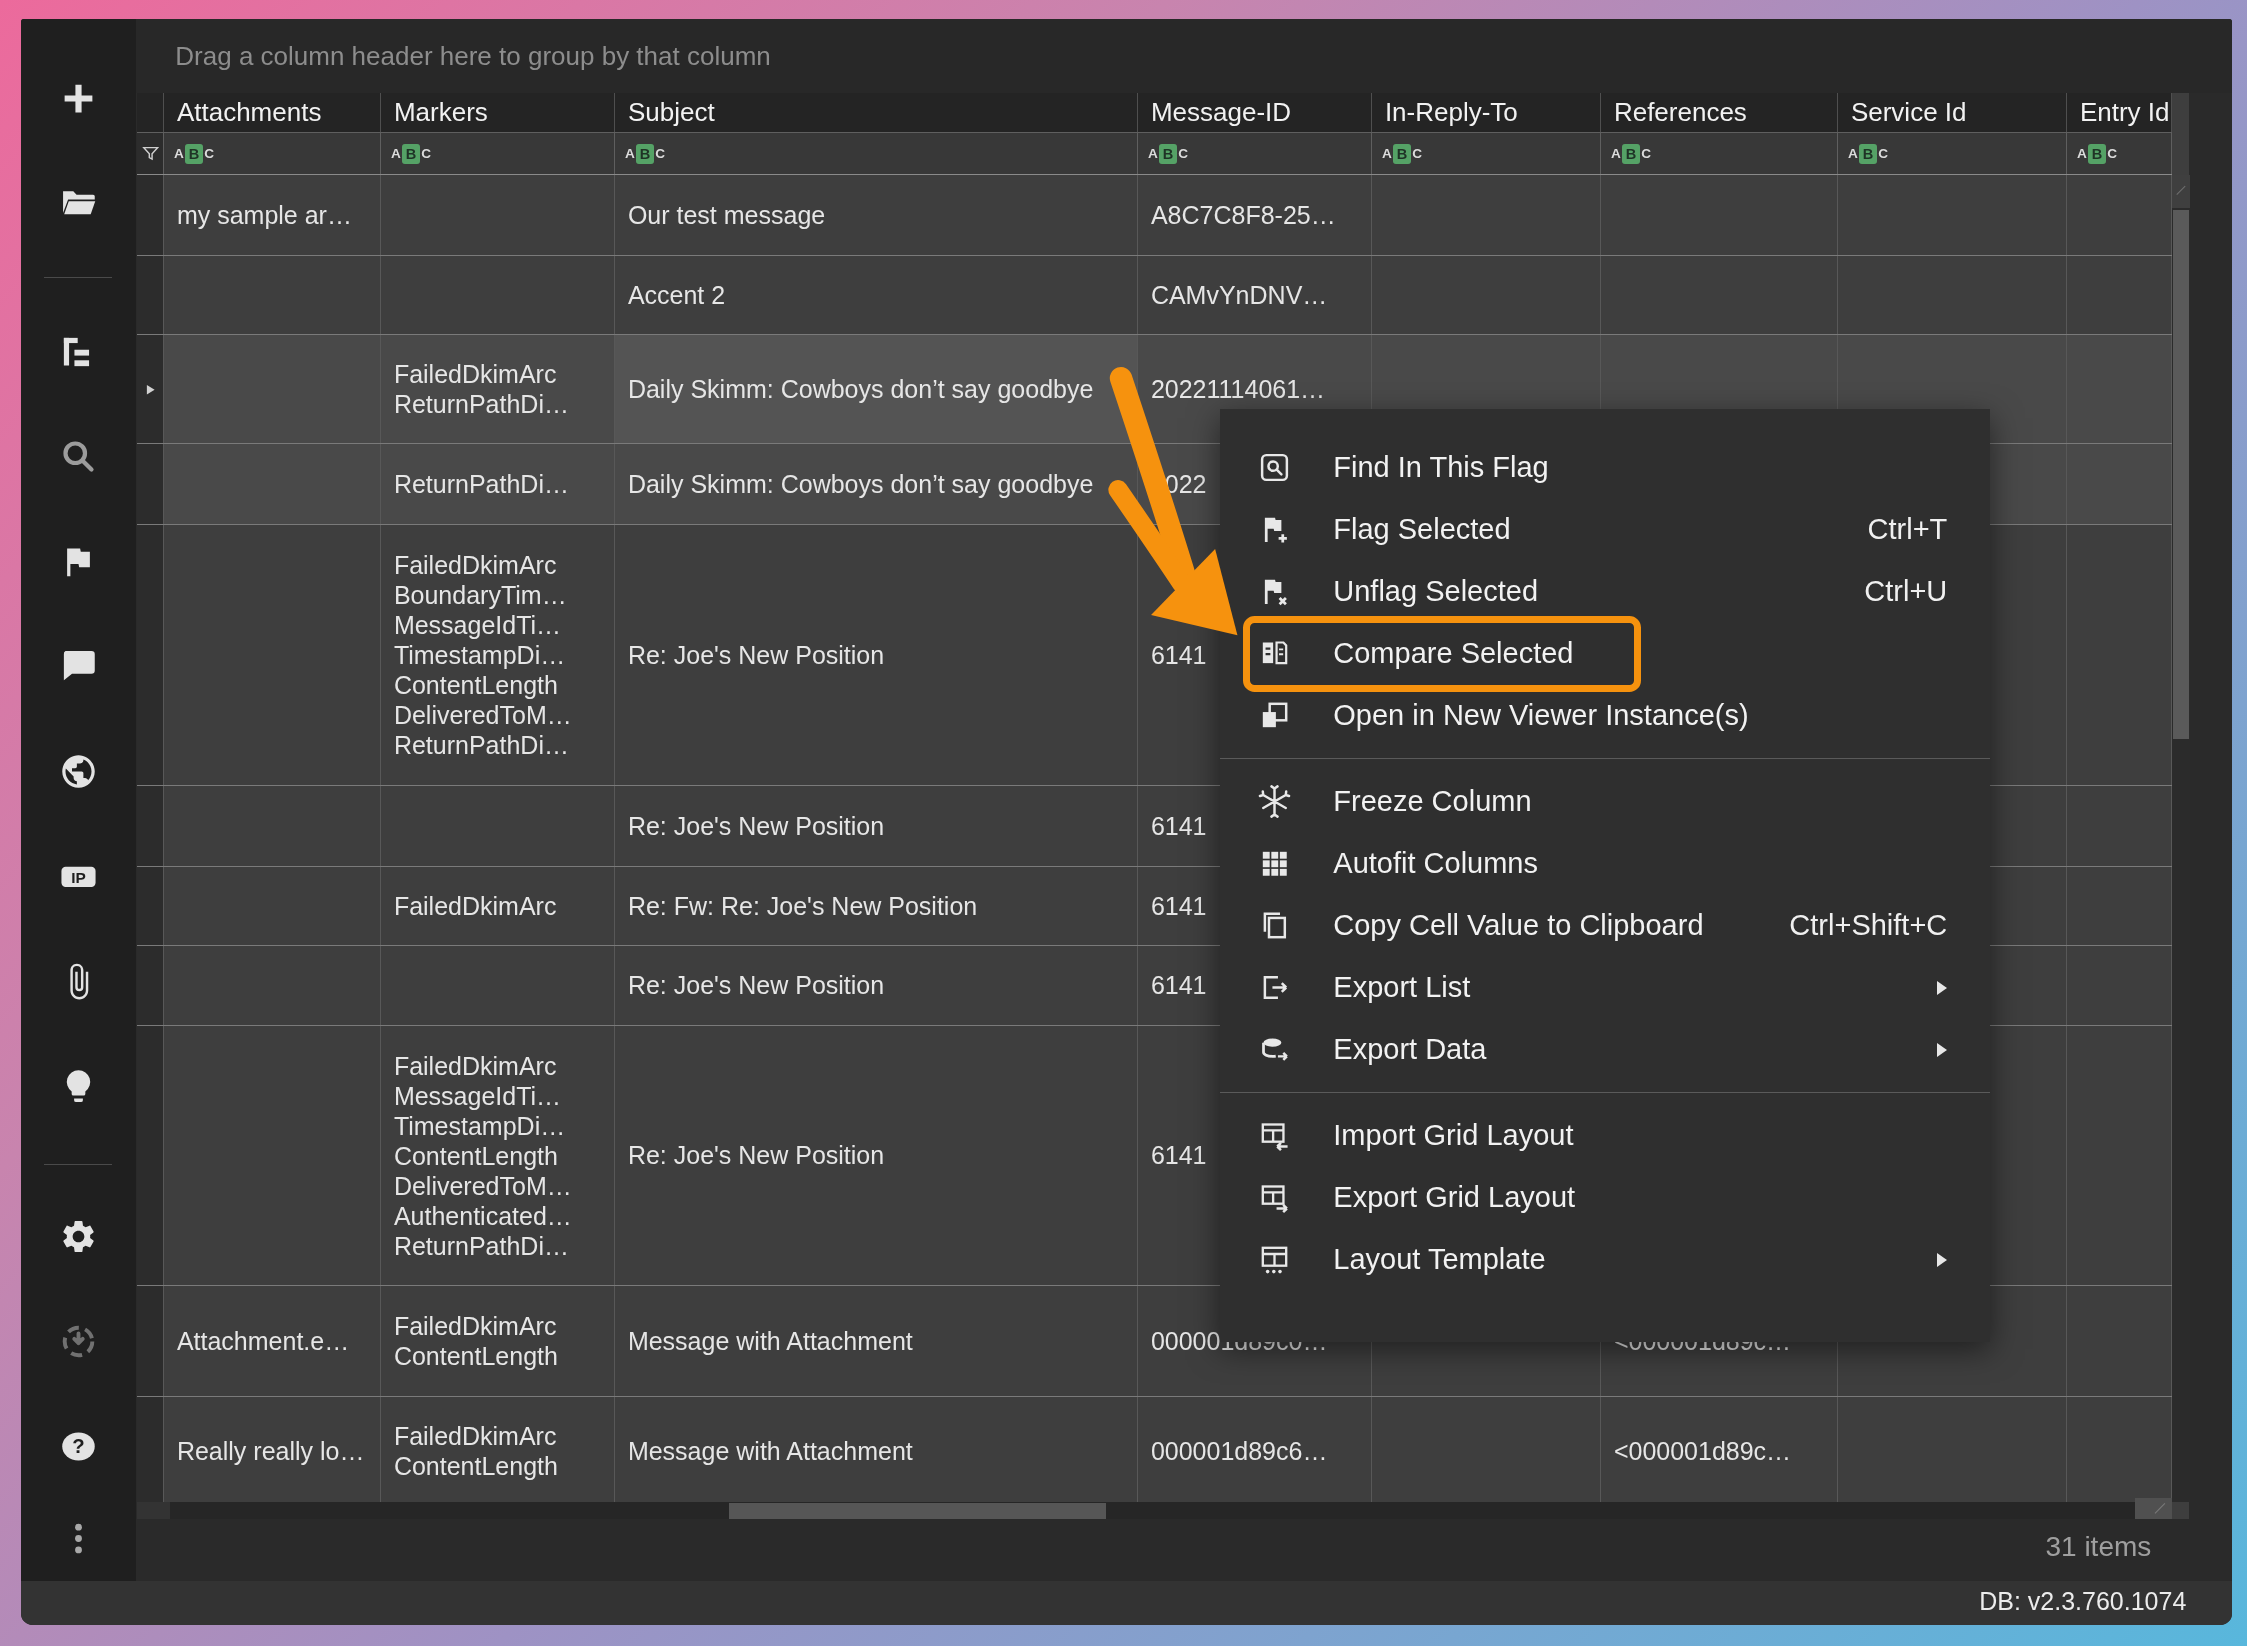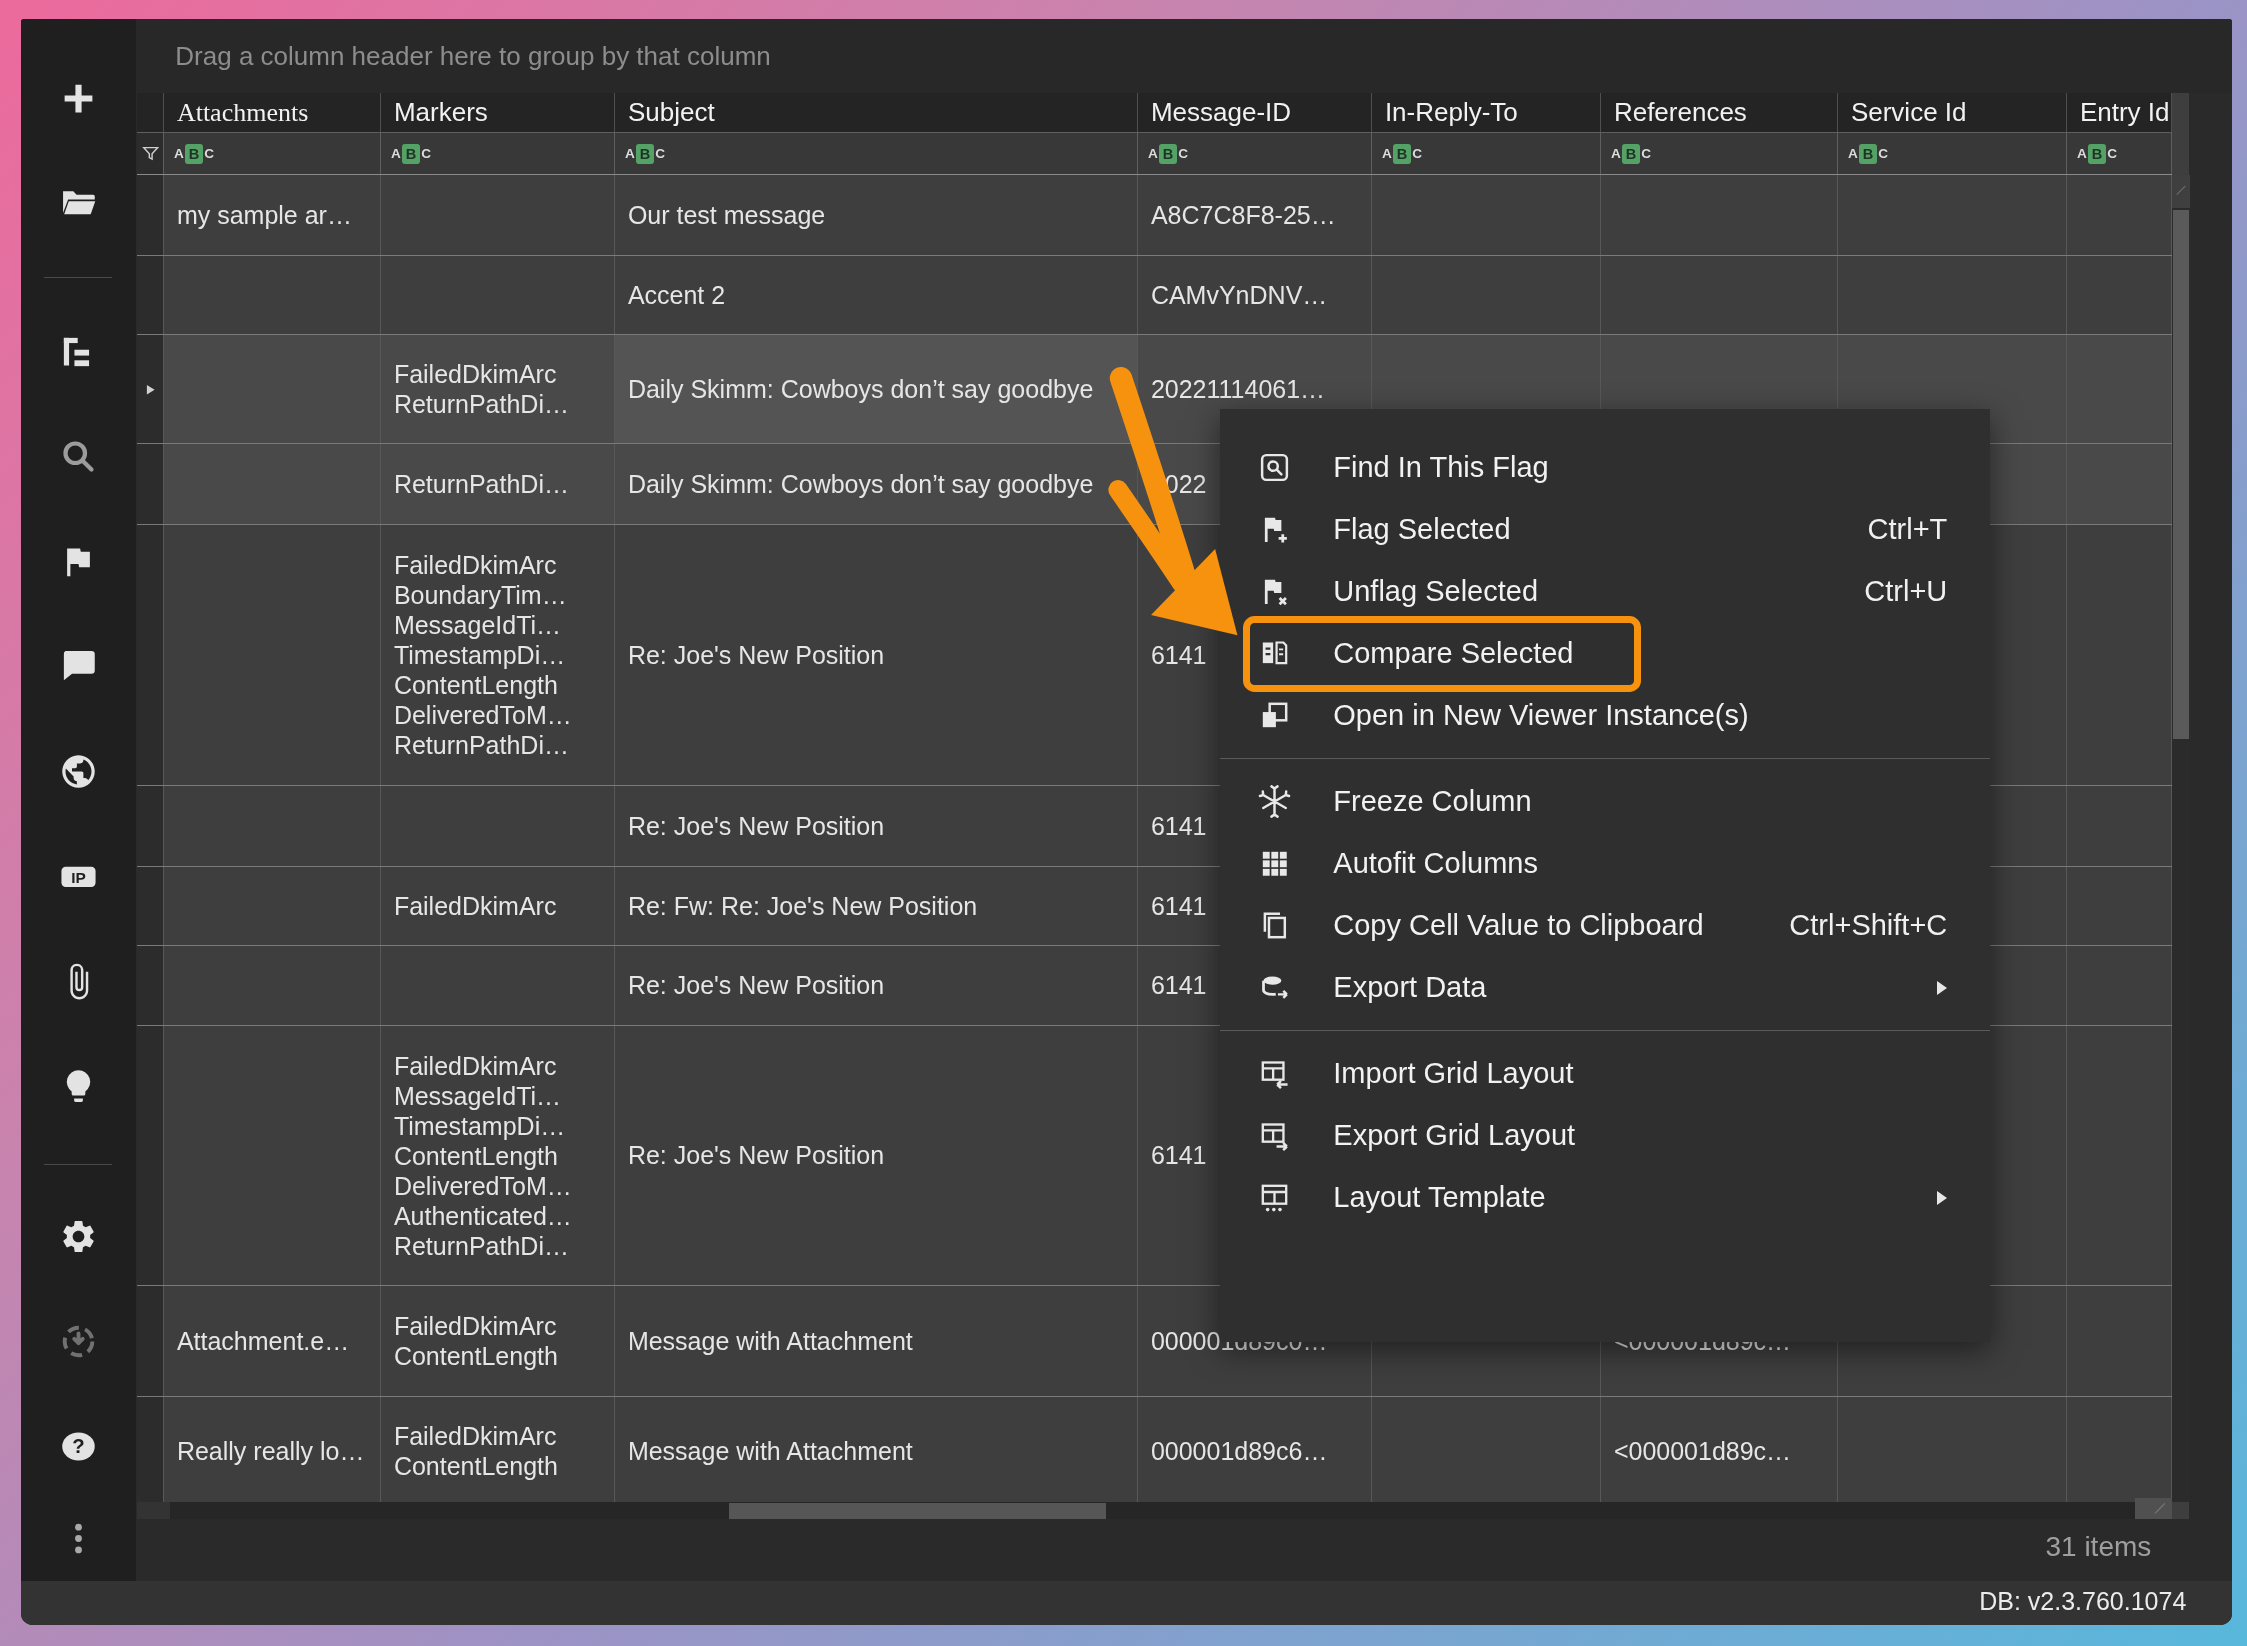--- a/index.html
+++ b/index.html
@@ -188,21 +188,21 @@
         </div>
       </div>
 
     <div class="grouppanel">
       <div class="hint">Drag a column header here to group by that column</div>
     </div>
 
     <div class="grid">
       <div class="ghead" id="ghead">
           <div class="hind"></div>
-          <div class="hcell" style="width: 217px; font-family: Liberation Serif, serif;">Attachments</div>
+          <div class="hcell" style="width: 217px;">Attachments</div>
           <div class="hcell" style="width: 234px;">Markers</div>
           <div class="hcell" style="width: 523px;">Subject</div>
           <div class="hcell" style="width: 234px;">Message-ID</div>
           <div class="hcell" style="width: 229px;">In-Reply-To</div>
           <div class="hcell" style="width: 237px;">References</div>
           <div class="hcell" style="width: 229px;">Service Id</div>
           <div class="hcell" style="width: 105px;">Entry Id</div>
         </div>
       <div class="frow" id="frow">
           <div class="find">
@@ -528,20 +528,30 @@
               <rect x="8" y="6.5" width="11.5" height="14" fill="none" stroke="#e8e8e8" stroke-width="1.8"></rect>
               <path d="M5 16.5V3.5h11" fill="none" stroke="#e8e8e8" stroke-width="1.8"></path>
             </svg>
           </span>
           <span class="mlabel">Copy Cell Value to Clipboard</span>
           <span class="mshort">Ctrl+Shift+C</span>
         </div>
         <div class="mitem">
           <span class="mic">
             <svg width="33" height="33" viewBox="0 0 24 24" fill="#e3e3e3">
+              <path d="M14.5 4.5H5v15h9.5" fill="none" stroke="#e8e8e8" stroke-width="1.8"></path>
+              <path d="M10.5 12h10m0 0-3.2-3.2M20.5 12l-3.2 3.2" fill="none" stroke="#e8e8e8" stroke-width="1.8"></path>
+            </svg>
+          </span>
+          <span class="mlabel">Export List</span>
+          <span class="subarrow"></span>
+        </div>
+        <div class="mitem">
+          <span class="mic">
+            <svg width="33" height="33" viewBox="0 0 24 24" fill="#e3e3e3">
               <ellipse cx="10.5" cy="7" rx="6.5" ry="3" fill="#e8e8e8"></ellipse>
               <path d="M4 7v7c0 1.7 2.9 3 6.5 3 .8 0 1.7-.07 2.4-.2" fill="none" stroke="#e8e8e8" stroke-width="2"></path>
               <path d="M14.5 17h6.5m0 0-2.6-2.6M21 17l-2.6 2.6" fill="none" stroke="#e8e8e8" stroke-width="1.8"></path>
             </svg>
           </span>
           <span class="mlabel">Export Data</span>
           <span class="subarrow"></span>
         </div>
         <div class="msep"></div>
         <div class="mitem">

